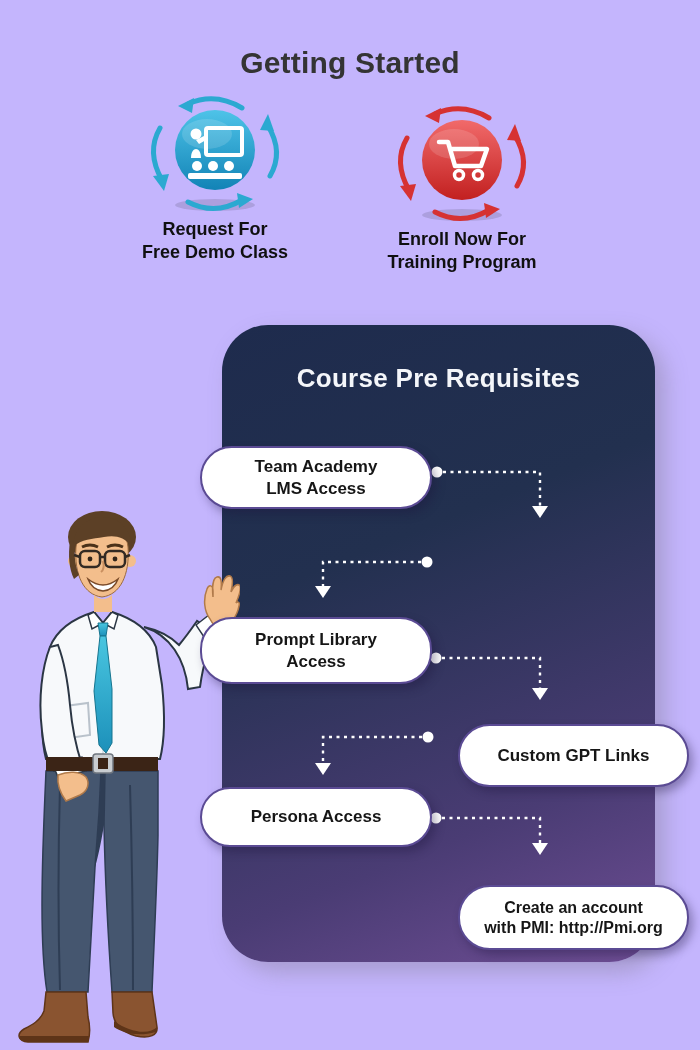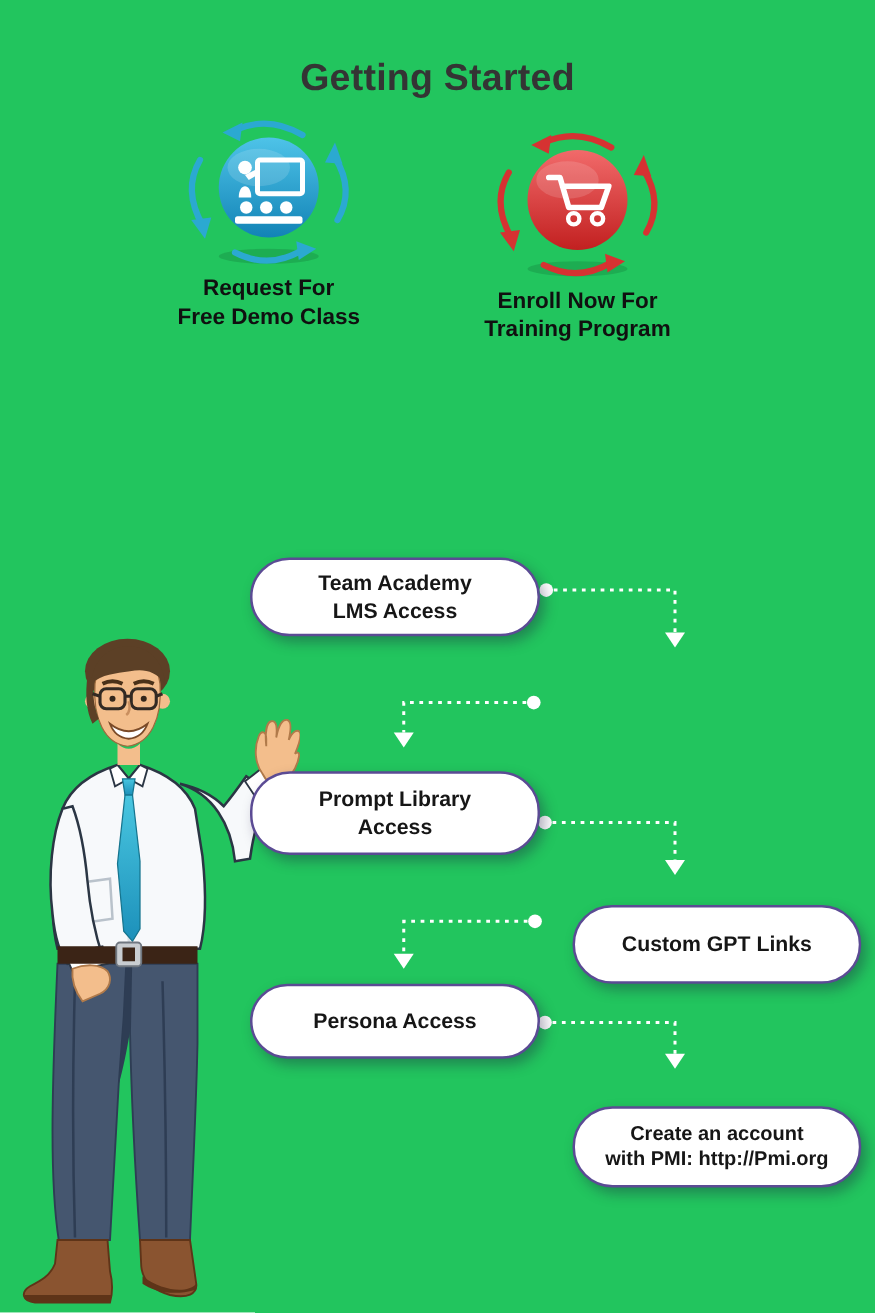--- a/index.html
+++ b/index.html
@@ -1,16 +1,16 @@
 <!DOCTYPE html>
 <html><head>
 <meta charset="utf-8">
 <style>
   html,body{margin:0;padding:0;background:#ffffff;}
-  .stage{position:relative;width:700px;height:1050px;background:#22c55e;overflow:hidden;
+  .stage{position:relative;width:700px;height:1050px;background:#c4b5fd;overflow:hidden;
          font-family:"Liberation Sans",sans-serif;}
 
   
   .page-title{position:absolute;top:46px;left:0;width:700px;margin:0;text-align:center;
               font-size:30px;font-weight:700;color:#343434;letter-spacing:.2px;}
 
   
   .action{position:absolute;width:200px;text-align:center;}
   #action-demo{left:115px;top:94px;}
   #action-enroll{left:362px;top:104px;}
@@ -117,20 +117,23 @@
         <path d="M97,99 L113,105 L99,114 Z"></path>
         <path d="M120,36 L128,20 L134,37 Z"></path>
       </g>
     </svg>
     <div class="label">
       <div>Enroll Now For</div>
       <div>Training Program</div>
     </div>
   </div>
 
+  <div class="panel">
+    <div class="panel-title">Course Pre Requisites</div>
+  </div>
 
   <svg class="connectors" width="700" height="1050" viewBox="0 0 700 1050">
     <g fill="none" stroke-width="2.4" stroke-dasharray="3 4.5" stroke="#FFFFFF">
       <path d="M443,472 H540 V506"></path>
       <path d="M421,562 H323 V586"></path>
       <path d="M442,658 H540 V688"></path>
       <path d="M422,737 H323 V763"></path>
       <path d="M442,818 H540 V843"></path>
     </g>
     <g fill="#FFFFFF">

